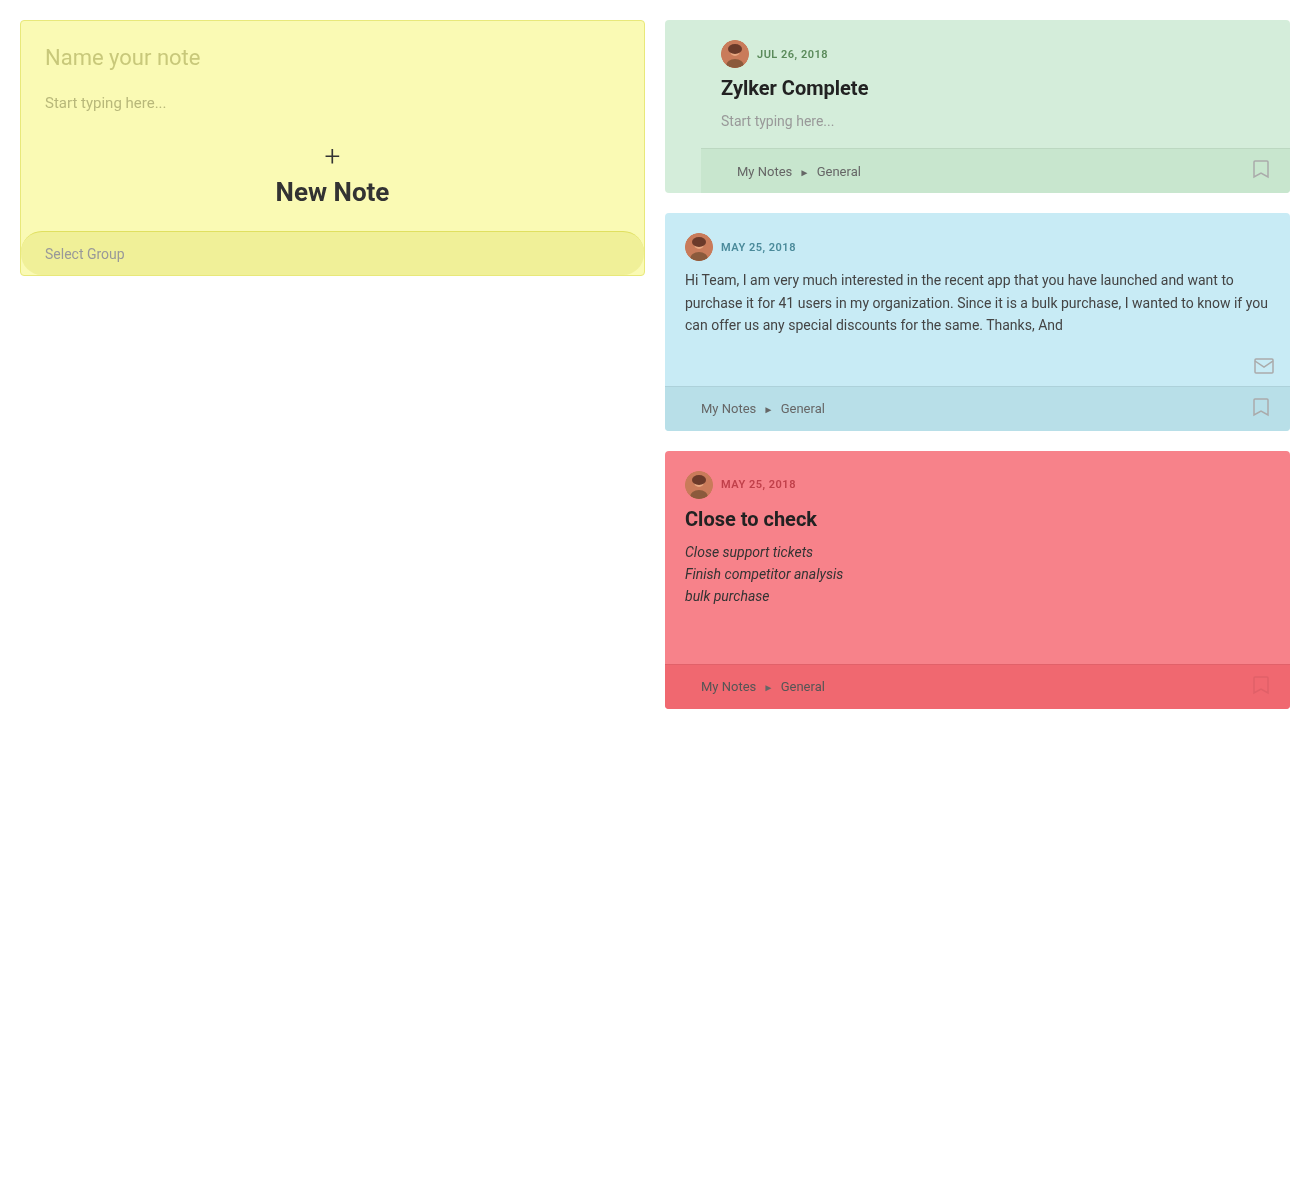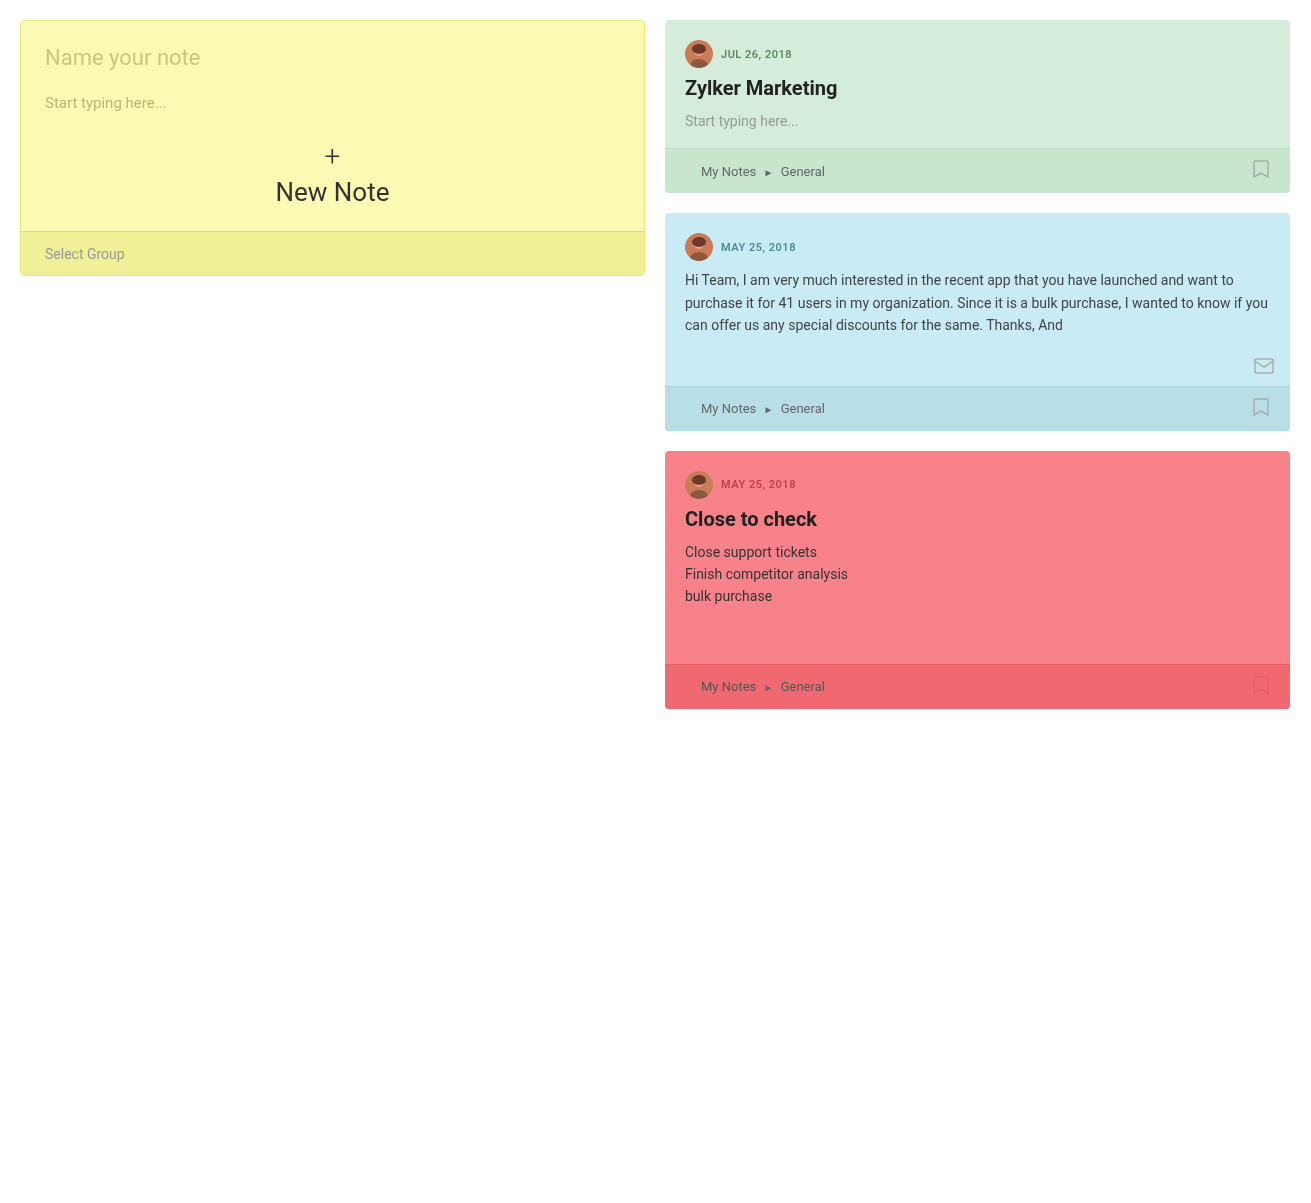--- a/index.html
+++ b/index.html
@@ -64,26 +64,27 @@
     .plus-icon {
       font-size: 28px;
       color: #333;
       font-weight: 300;
       line-height: 1;
       margin-bottom: 6px;
     }
     .new-note-label {
       font-size: 26px;
       color: #333;
-      font-weight: 400;
+      font-weight: 700;
     }
     .new-note-footer {
       background: #f0f098;
       padding: 12px 24px;
       border-top: 1px solid #e0e060;
+      border-radius: 21px;
     }
     .select-group-label {
       font-size: 14px;
       color: #999;
     }
 
     
     .note-card {
       border-radius: 4px;
       overflow: hidden;
@@ -167,20 +168,21 @@
       font-size: 18px;
     }
     .email-icon {
       color: #aaa;
       font-size: 18px;
     }
 
     
     .note-card-green {
       background: #d4edda;
+      padding-left: 36px;
     }
     .note-card-green .note-footer {
       background: #c8e6ce;
     }
 
     
     .note-card-blue {
       background: #c8ebf5;
     }
     .note-card-blue .note-footer {
@@ -189,20 +191,21 @@
 
     
     .note-card-red {
       background: #f7828a;
     }
     .note-card-red .note-footer {
       background: #f06870;
     }
     .note-card-red .note-content {
       color: #333;
+      font-style: italic;
     }
     .note-card-red .note-breadcrumb {
       color: #555;
     }
     .note-card-red .note-date {
       color: #c0404a;
     }
     .note-card-red .bookmark-icon {
       color: #e06068;
     }
@@ -245,21 +248,21 @@
               <svg viewBox="0 0 28 28" xmlns="http://www.w3.org/2000/svg">
                 <circle cx="14" cy="14" r="14" fill="#c97b5a"></circle>
                 <circle cx="14" cy="11" r="5" fill="#e8a882"></circle>
                 <ellipse cx="14" cy="26" rx="9" ry="7" fill="#8b5a3c"></ellipse>
                 <ellipse cx="14" cy="9" rx="7" ry="5" fill="#6b3a2a"></ellipse>
               </svg>
             </div>
           </div>
           <span class="note-date">JUL 26, 2018</span>
         </div>
-        <div class="note-title">Zylker Marketing</div>
+        <div class="note-title">Zylker Complete</div>
         <div class="note-content" style="color:#999;">Start typing here...</div>
       </div>
       <div class="note-footer">
         <span class="note-breadcrumb">
           <span>My Notes</span>
           <span class="arrow">►</span>
           <span>General</span>
         </span>
         <span class="bookmark-icon">
           <svg width="18" height="20" viewBox="0 0 18 20" fill="none" xmlns="http://www.w3.org/2000/svg">

